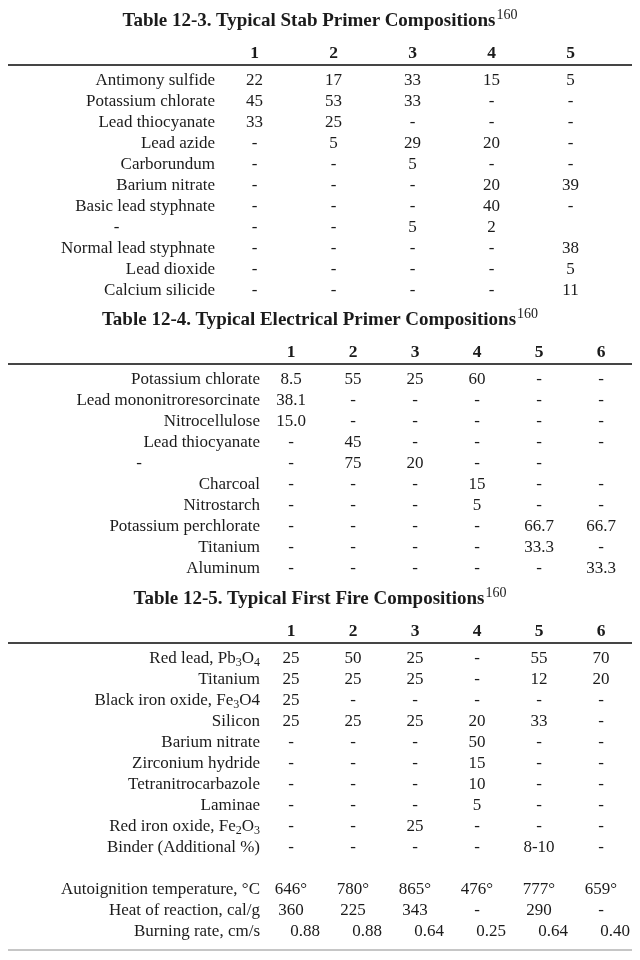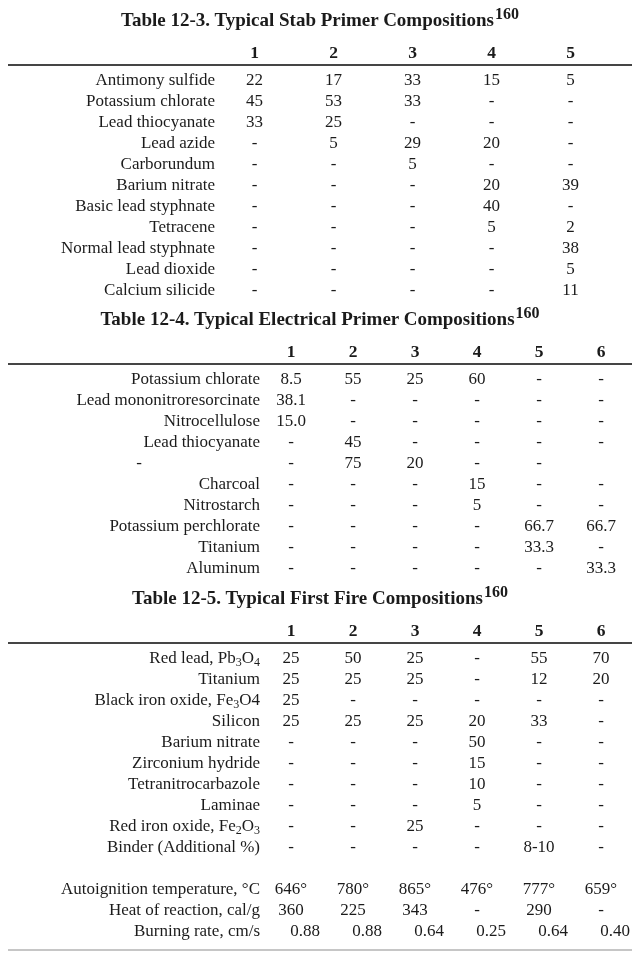--- a/index.html
+++ b/index.html
@@ -16,22 +16,22 @@
   }
   .t-title {
     text-align: center;
     font-weight: bold;
     font-size: 19px;
     line-height: 20px;
     height: 20px;
     white-space: nowrap;
   }
   .t-title sup {
-    font-size: 16px;
-    font-weight: bold;
+    font-size: 14px;
+    font-weight: normal;
     vertical-align: 7px;
     margin-left: 1px;
     line-height: 0;
   }
   .tsec-2, .tsec-3 { margin-top: 9px; }
   .tsec-3 { margin-top: 10px; }
   .row {
     display: grid;
     padding-left: 18px;
     box-sizing: border-box;
@@ -141,21 +141,20 @@
         </div>
         <div class="row trow grid5">
           <div class="lbl">Basic lead styphnate</div>
           <div class="val">-</div>
           <div class="val">-</div>
           <div class="val">-</div>
           <div class="val">40</div>
           <div class="val">-</div>
         </div>
         <div class="row trow grid5">
-          <div class="lbl">Tetracene</div>
           <div class="val">-</div>
           <div class="val">-</div>
           <div class="val">-</div>
           <div class="val">5</div>
           <div class="val">2</div>
         </div>
         <div class="row trow grid5">
           <div class="lbl">Normal lead styphnate</div>
           <div class="val">-</div>
           <div class="val">-</div>

